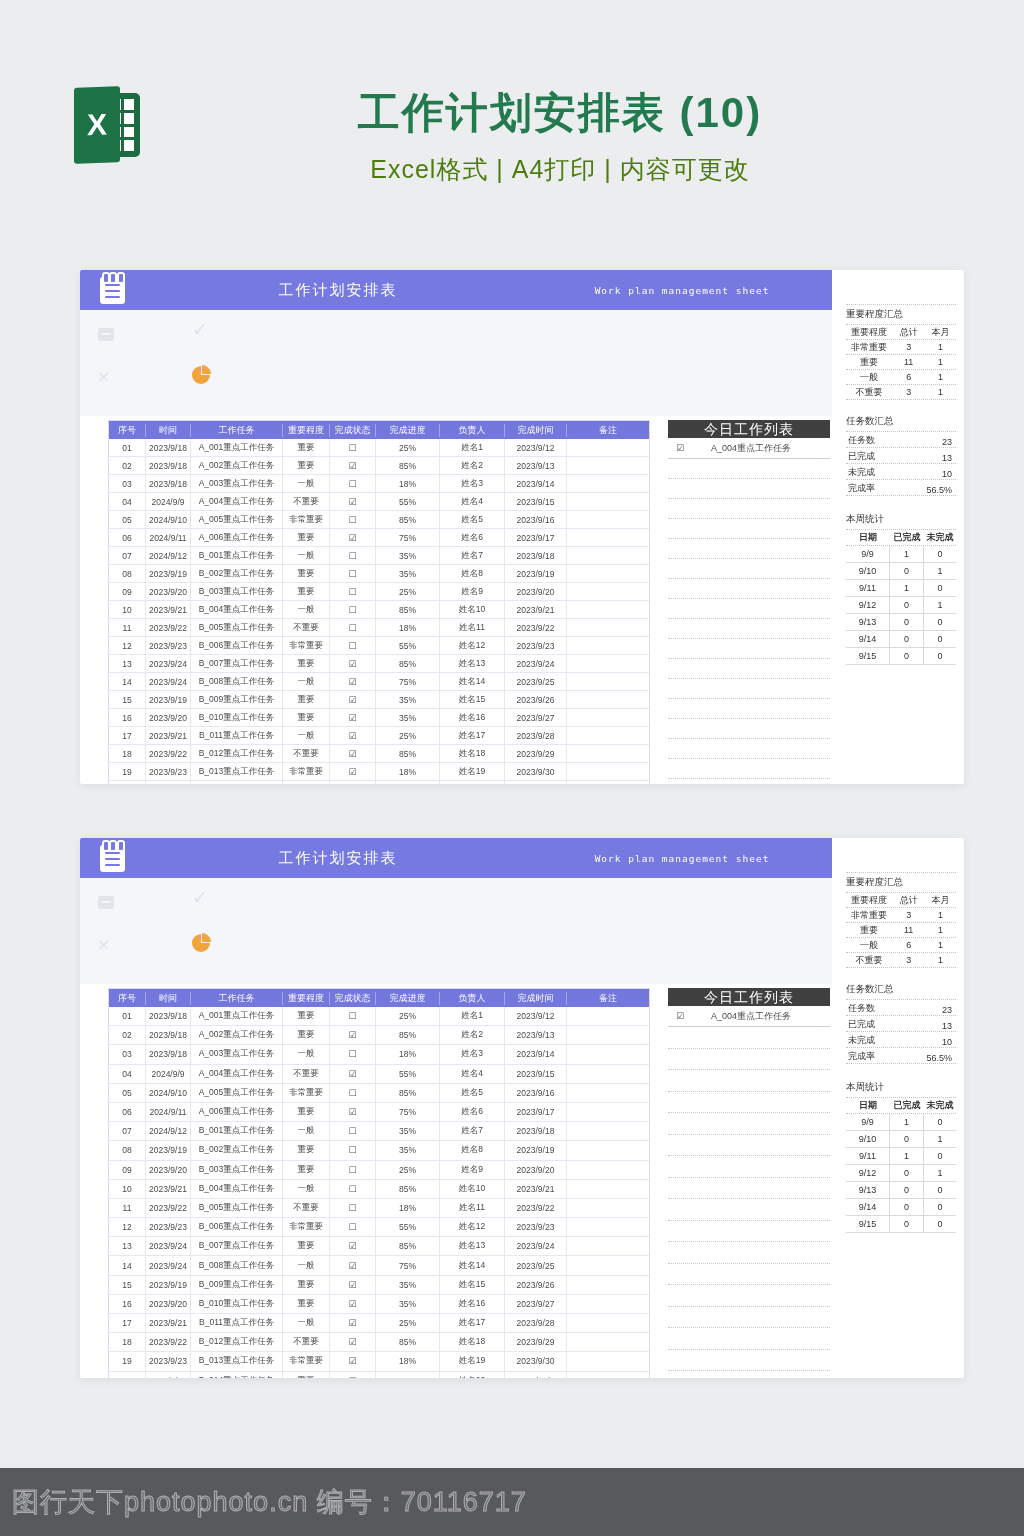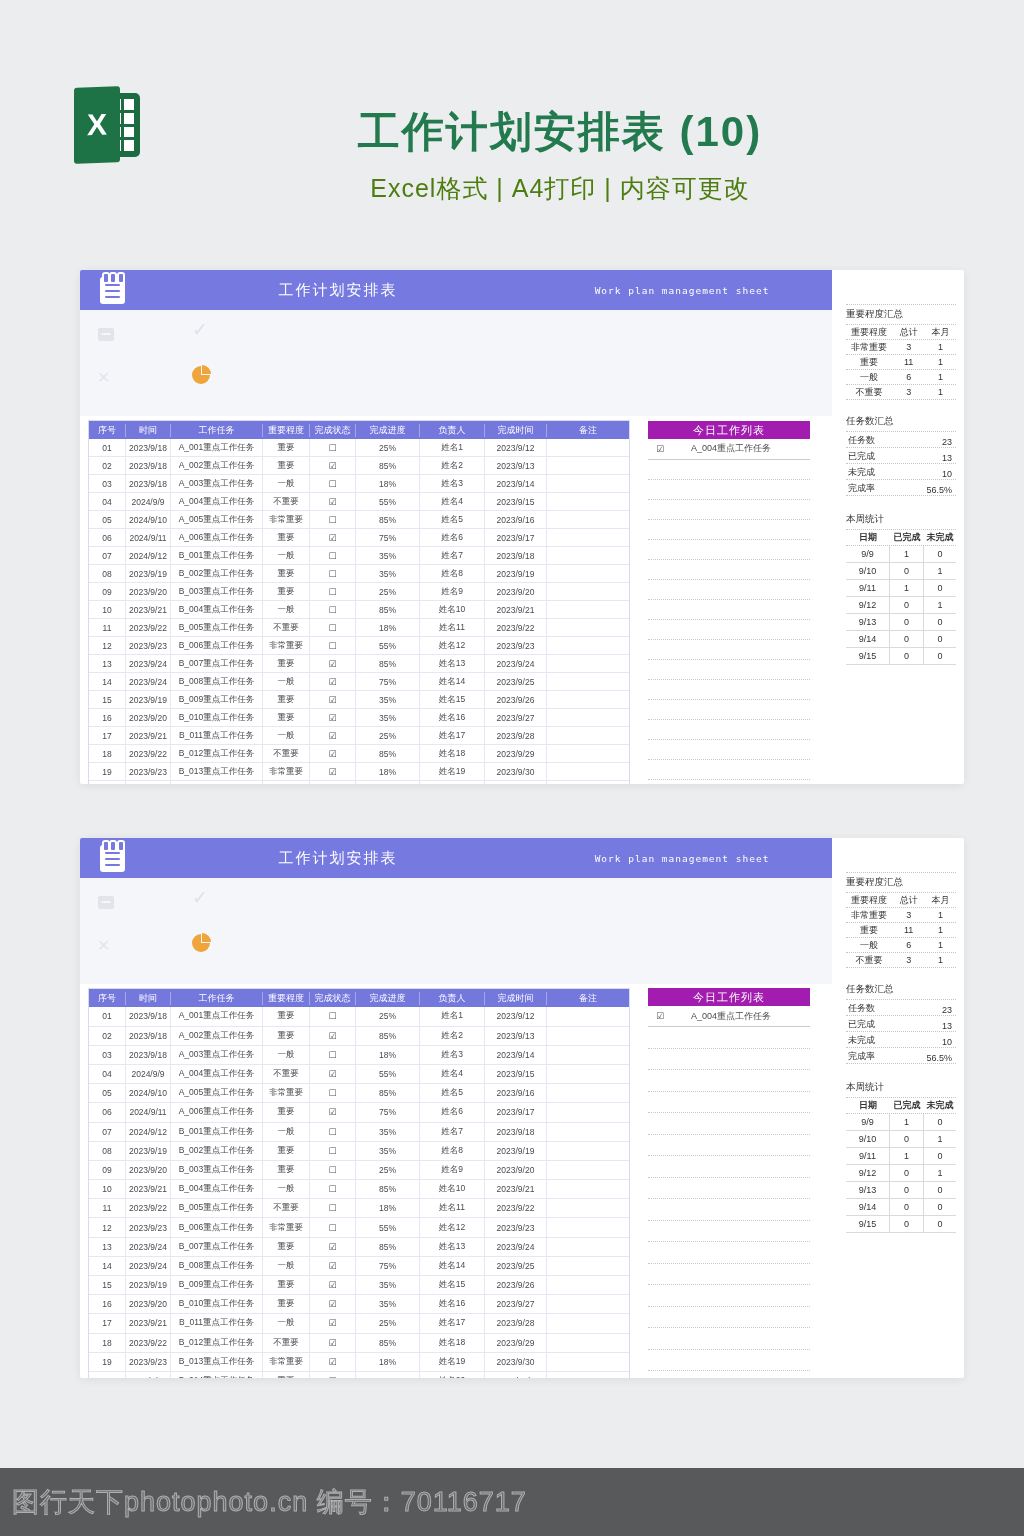--- a/index.html
+++ b/index.html
@@ -5,21 +5,21 @@
   html,body{margin:0;padding:0;}
   body{font-family:"Liberation Sans","DejaVu Sans",sans-serif;}
   .page{position:relative;width:1024px;height:1536px;background:#ebedef;overflow:hidden;}
 
   
   .excel-logo{position:absolute;left:62px;top:85px;width:82px;height:82px;}
   .xl-back{position:absolute;left:30px;top:8px;width:48px;height:64px;background:#1c6b41;border-radius:5px;padding:6px;box-sizing:border-box;display:grid;grid-template-columns:repeat(3,1fr);grid-template-rows:repeat(4,1fr);gap:3px;}
   .xl-back i{background:#fff;display:block;}
   .xl-front{position:absolute;left:12px;top:2px;width:46px;height:76px;background:#1e7346;border-radius:3px;display:flex;align-items:center;justify-content:center;transform:skewY(-2deg);}
   .xl-front span{color:#fff;font-weight:bold;font-size:30px;line-height:1;}
-  .hero-text{position:absolute;left:96px;right:0;top:104px;text-align:center;}
+  .hero-text{position:absolute;left:96px;right:0;top:85px;text-align:center;}
   .hero-title{margin:0;font-size:42px;font-weight:bold;color:#237a4e;letter-spacing:2px;}
   .hero-subtitle{margin:12px 0 0 0;font-size:25px;color:#4d7c0f;letter-spacing:1px;}
 
   
   .card{position:absolute;left:80px;width:884px;background:#fff;border-radius:2px;box-shadow:0 2px 10px rgba(0,0,0,.07);display:flex;overflow:hidden;--rh:17px;--th:19px;}
   #panel-1{top:270px;height:514px;}
   #panel-2{top:838px;height:540px;}
   .card.tall{--rh:18.2px;--th:20.5px;}
   .main{width:752px;position:relative;flex:none;}
   .bar{height:40px;background:#7679e0;display:flex;align-items:center;color:#fff;}
@@ -35,36 +35,36 @@
 
   .band{height:106px;background:#f5f6fa;position:relative;}
   .icon-box{position:absolute;left:18px;top:18px;width:16px;height:13px;background:#e2e4ea;border-radius:2px;}
   .icon-box:after{content:"";position:absolute;left:3px;top:5px;right:3px;height:2px;background:#f5f6fa;border-radius:1px;}
   .icon-check{position:absolute;left:112px;top:8px;font-size:19px;font-weight:bold;color:#dfe1e8;}
   .icon-x{position:absolute;left:17px;top:58px;font-size:16px;font-weight:bold;color:#e2e4ea;}
   .icon-pie{position:absolute;left:112px;top:56px;width:18px;height:18px;}
   .pie-main{position:absolute;inset:0;border-radius:50%;background:conic-gradient(rgba(0,0,0,0) 0 90deg,#f0a43c 90deg 360deg);}
   .pie-slice{position:absolute;right:-1px;top:-1px;width:9px;height:9px;background:#f0a43c;border-radius:0 100% 0 0;}
 
-  .content{display:flex;margin:4px 0 0 8px;align-items:center;}
+  .content{display:flex;margin:4px 0 0 28px;}
   
   .task-table{width:542px;flex:none;font-size:8.5px;color:#4a4a4a;border:1px solid #d9daee;box-sizing:border-box;}
   .thead{display:flex;background:#7477dc;color:#fff;height:18px;align-items:center;text-align:center;font-size:9px;}
   .thead .cell{border-right:1px solid rgba(255,255,255,.35);box-sizing:border-box;}
   .thead .cell:last-child{border-right:none;}
   .trow{display:flex;height:var(--rh);align-items:center;text-align:center;border-bottom:1px solid #e6e7f4;}
   .trow .cell{border-right:1px solid #e6e7f4;box-sizing:border-box;height:100%;display:flex;align-items:center;justify-content:center;overflow:hidden;white-space:nowrap;}
   .trow .cell:last-child{border-right:none;}
   .c0{width:37px;} .c1{width:45px;} .c2{width:92px;} .c3{width:47px;} .c4{width:46px;}
   .c5{width:64px;} .c6{width:65px;} .c7{width:62px;} .c8{width:82px;flex:1;}
   .chk{font-family:"DejaVu Sans",sans-serif;font-size:9px;color:#555;}
 
   
   .today{width:162px;margin-left:18px;font-size:9px;color:#4a4a4a;}
-  .today-head{height:18px;background:#a21caf;color:#fff;text-align:center;line-height:18px;font-size:11px;letter-spacing:1px;}
+  .today-head{height:18px;background:#404040;color:#fff;text-align:center;line-height:18px;font-size:14px;letter-spacing:1px;}
   .today-item{height:20px;display:flex;align-items:center;border-bottom:1px solid #c9cad6;}
   .today-item .chk{margin-left:8px;}
   .today-item .lbl{flex:1;text-align:center;padding-right:12px;}
   .today-empty{height:var(--th);border-bottom:1px dotted #c6c7d2;}
 
   
   .side{flex:1;padding:34px 8px 0 14px;font-size:9px;color:#333;box-sizing:border-box;}
   .side-title{text-align:left;padding:3px 0;border-bottom:1px dotted #c3c4cc;font-size:9.5px;}
   .side-title.first{border-top:1px dotted #c3c4cc;}
   .imp-head,.imp-row{display:flex;height:14px;align-items:center;text-align:center;border-bottom:1px dotted #c3c4cc;}

